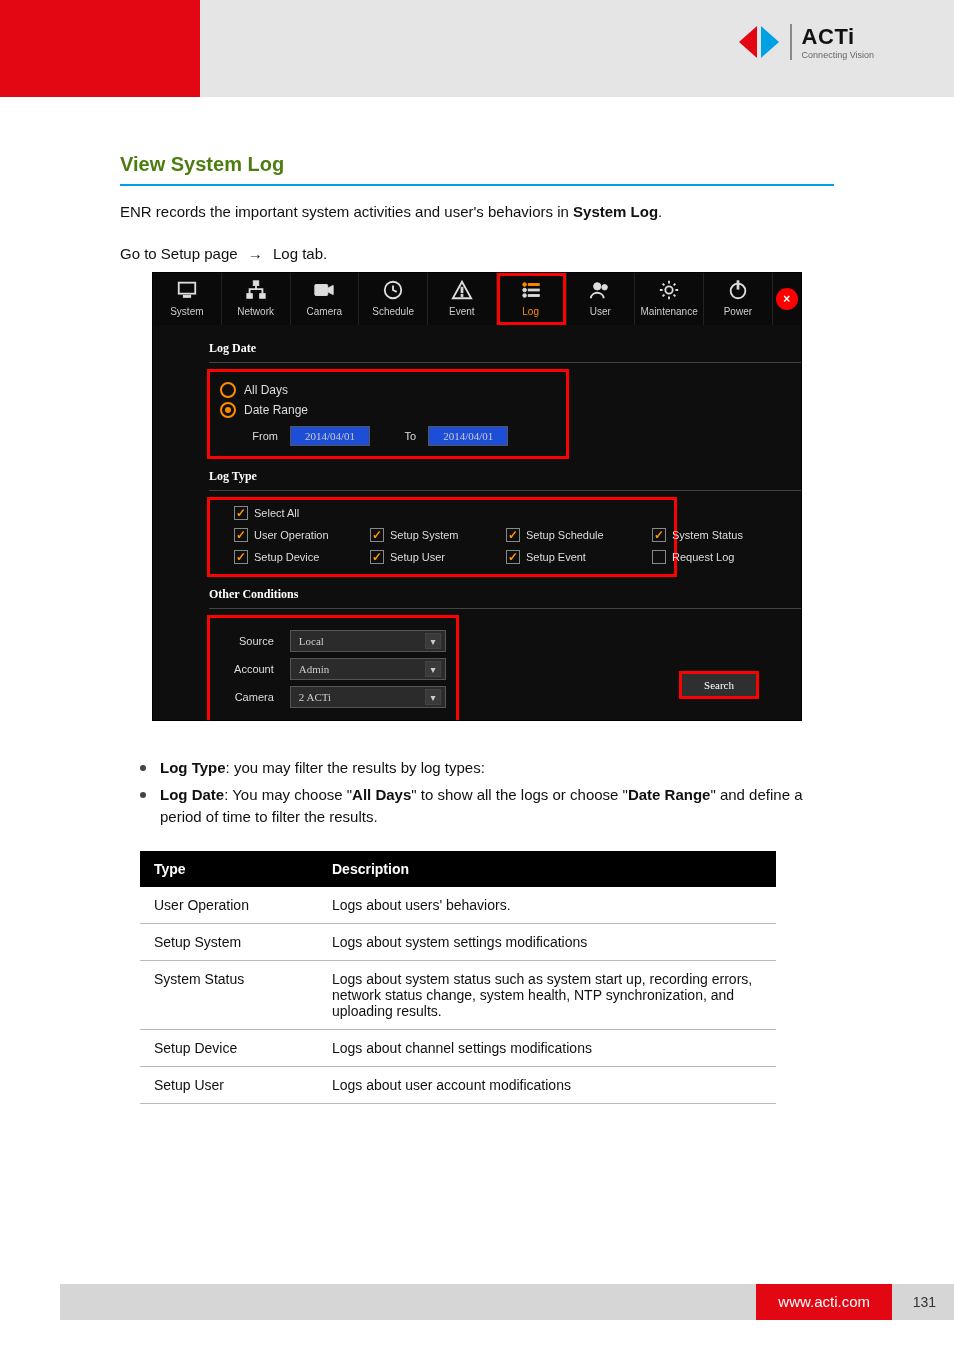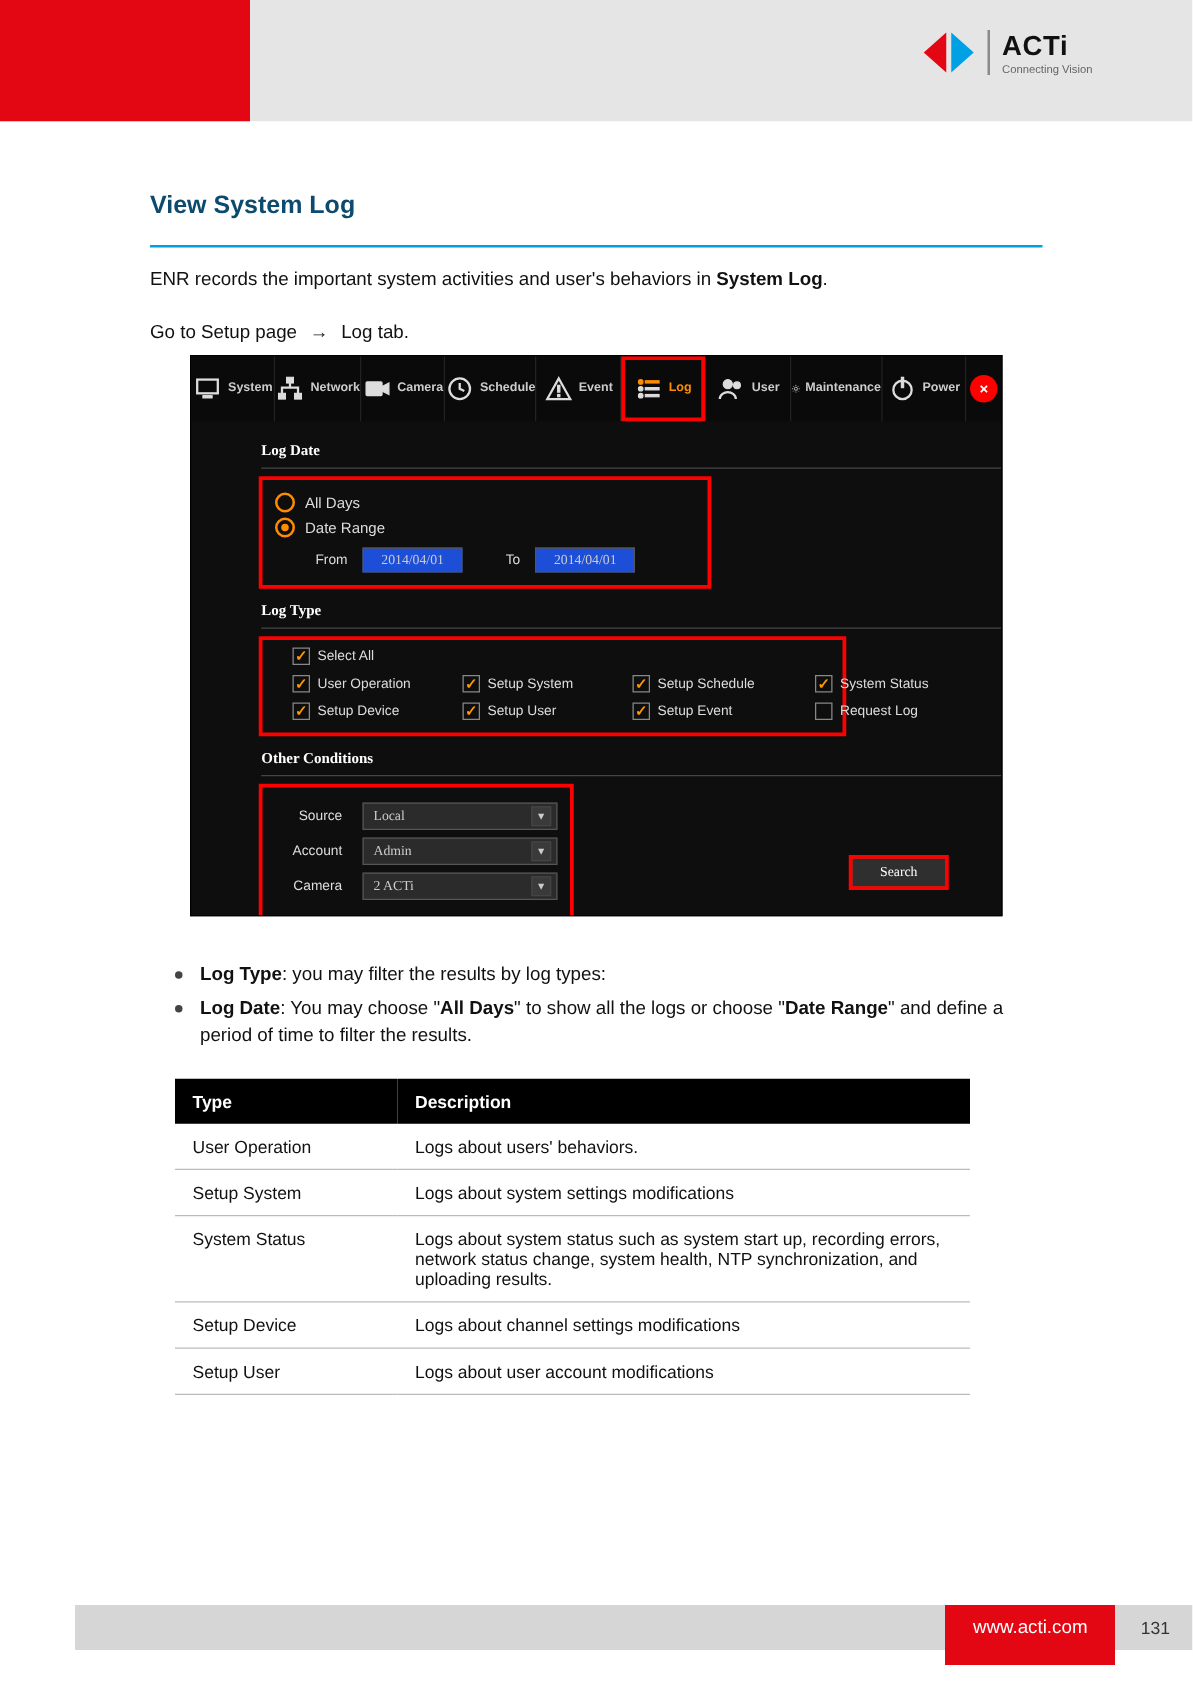--- a/index.html
+++ b/index.html
@@ -13,30 +13,30 @@
   .topbar{position:absolute;left:0;top:0;height:97px;width:100%;background:#e5e5e5;}
   .topbar .redblk{position:absolute;left:0;top:0;width:200px;height:97px;background:var(--red);}
   .topbar .title{position:absolute;left:290px;top:60px;font-weight:bold;font-size:18px;}
   .topbar .logo{position:absolute;right:80px;top:22px;display:flex;align-items:center;gap:8px;}
   .logo svg{width:42px;height:40px;}
   .logo .brand .name{font:bold 22px Arial;letter-spacing:0.5px;}
   .logo .brand .tag{font:9px Arial;color:#666;}
   .logo .bar{width:2px;height:36px;background:#8a8a8a;margin:0 2px;}
   .manual-spacer{height:97px;}
   
-  h2.section{font:bold 20px Arial;color:#0c4a6e;border-bottom:2px solid #00a1e4;margin:56px 120px 8px 120px;padding-bottom:20px;}
+  h2.section{font:bold 20px Arial;color:#4d7c0f;border-bottom:2px solid #00a1e4;margin:56px 120px 8px 120px;padding-bottom:8px;}
   p.body{margin:14px 120px 4px 120px;font-size:15px;line-height:1.55;}
   p.body .bold{font-weight:bold;}
   .go{margin:22px 120px 0 120px;font-size:15px;}
   .go .arrow{font-weight:bold;margin:0 6px;}
   
   .shot{margin:10px auto 0 auto;width:648px;height:447px;background:var(--panel);position:relative;color:#ddd;font:12px/14px Verdana, Geneva, sans-serif;overflow:hidden;border:1px solid #000;}
   
   .toolbar{position:absolute;left:0;top:0;right:0;height:52px;background:#0a0a0a;display:flex;align-items:flex-start;}
-  .tool{width:72px;height:52px;border-right:1px solid #222;display:flex;align-items:center;justify-content:center;gap:4px;font-size:11px;color:#ccc;cursor:default;font-weight:bold;}
+  .tool{width:72px;height:52px;border-right:1px solid #222;display:flex;flex-direction:column;align-items:center;justify-content:center;gap:4px;font-size:11px;color:#ccc;cursor:default;}
   .tool.active{outline:3px solid var(--hilite);outline-offset:-3px;}
   .tool.active .lab{color:var(--orange);}
   .tool svg{width:24px;height:22px;fill:#ddd;stroke:#ddd;}
   .tool.active svg .acc{fill:var(--orange);stroke:var(--orange);}
   .tool.active svg .base{fill:#ddd;}
   .tool .lab{font-size:10px;}
   .spacer{flex:1;border-right:1px solid #222;height:52px;}
   .closebtn{width:30px;height:52px;display:flex;align-items:center;justify-content:center;}
   .closebtn .dot{width:22px;height:22px;border-radius:50%;background:var(--hilite);display:flex;align-items:center;justify-content:center;color:#fff;font-weight:bold;}
   
@@ -69,21 +69,21 @@
   .bullet{display:flex;gap:14px;line-height:1.5;margin-bottom:4px;}
   .bullet .dot{width:6px;height:6px;border-radius:50%;background:#444;margin-top:8px;flex:none;}
   .bullet .txt .b{font-weight:bold;}
   
   table.logtypes{margin:22px 140px 0 140px;border-collapse:collapse;width:636px;}
   table.logtypes th{background:#000;color:#fff;font:bold 14px Arial;text-align:left;padding:10px 14px;}
   table.logtypes td{border-bottom:1px solid #bbb;padding:10px 14px;font-size:14px;vertical-align:top;}
   table.logtypes td:first-child{width:150px;}
   
   .footer{position:absolute;left:60px;right:0;bottom:30px;height:36px;background:#d6d6d6;}
-  .footer .link{position:absolute;right:62px;top:0;height:48px;background:var(--red);color:#fff;font:15px/36px Arial;padding:0 22px;}
+  .footer .link{position:absolute;right:62px;top:0;height:36px;background:var(--red);color:#fff;font:15px/36px Arial;padding:0 22px;}
   .footer .pg{position:absolute;right:18px;top:0;height:36px;font:14px/36px Arial;color:#333;}
 </style>
 </head>
 <body>
 
 <div class="page">
 
   <div class="topbar">
     <div class="redblk"></div>
     <div class="logo">

